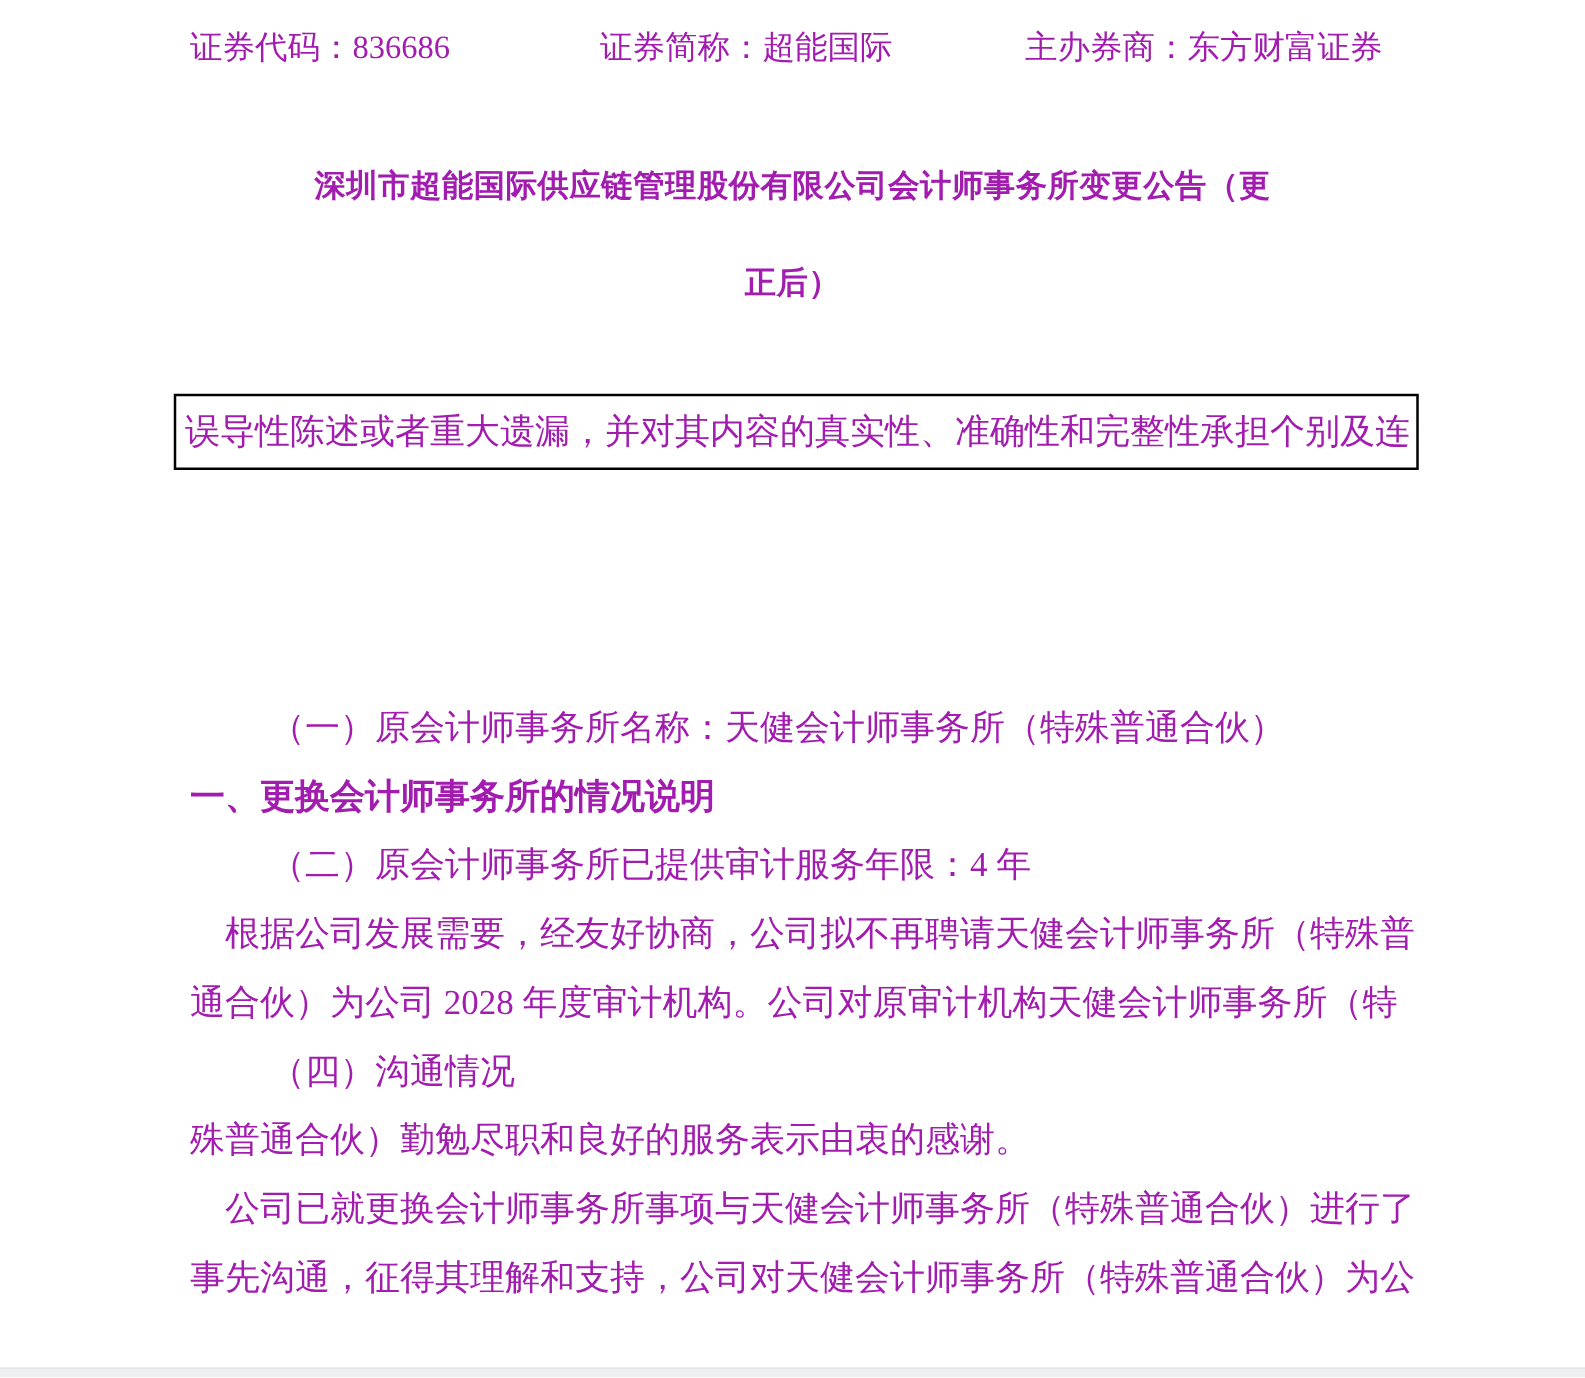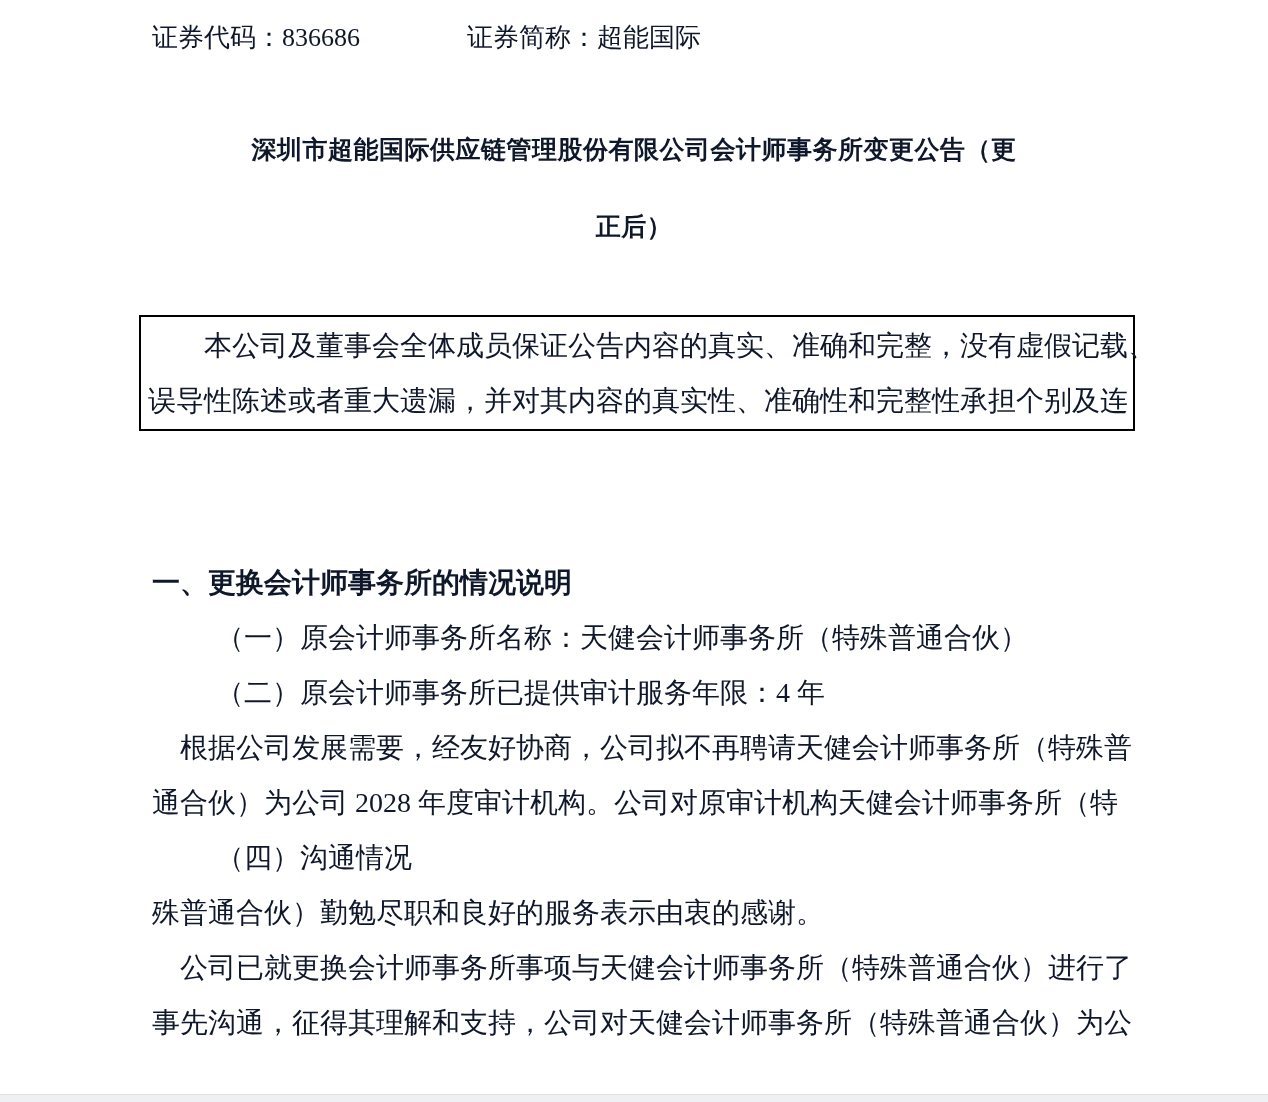--- a/index.html
+++ b/index.html
@@ -5,37 +5,37 @@
   html, body {
     margin: 0;
     padding: 0;
     background: #ffffff;
   }
   .page {
     position: relative;
     width: 1268px;
     height: 1102px;
     background: #ffffff;
-    color: #0f172a;
+    color: #a21caf;
     font-family: "Liberation Serif", "DejaVu Serif", serif;
     overflow: hidden;
   }
   
   .header-row {
     position: absolute;
     top: 18px;
     left: 0;
     width: 100%;
     height: 40px;
     font-size: 26px;
     line-height: 40px;
   }
   .header-item { position: absolute; white-space: nowrap; }
   .header-item.code    { left: 152px; }
-  .header-item.name    { left: 467px; }
+  .header-item.name    { left: 480px; }
   .header-item.sponsor { left: 820px; }
 
   
   .doc-title {
     position: absolute;
     top: 111px;
     left: 0;
     width: 100%;
     text-align: center;
     font-size: 25px;
@@ -95,35 +95,37 @@
 
 <div class="page">
 
   <div class="header-row">
     <div class="header-item code">
       <span>证券代码：</span><span>836686</span>
     </div>
     <div class="header-item name">
       <span>证券简称：</span><span>超能国际</span>
     </div>
+    <div class="header-item sponsor">
+      <span>主办券商：</span><span>东方财富证券</span>
+    </div>
   </div>
 
   <div class="doc-title">
     <div class="t-line">深圳市超能国际供应链管理股份有限公司会计师事务所变更公告（更</div>
     <div class="t-line">正后）</div>
   </div>
 
   <div class="disclaimer-box">
-    <div class="d-line first">本公司及董事会全体成员保证公告内容的真实、准确和完整，没有虚假记载、</div>
     <div class="d-line">误导性陈述或者重大遗漏，并对其内容的真实性、准确性和完整性承担个别及连</div>
   </div>
 
   <div class="content">
+    <div class="line list-indent">（一）原会计师事务所名称：天健会计师事务所（特殊普通合伙）</div>
     <div class="line heading">一、更换会计师事务所的情况说明</div>
-    <div class="line list-indent">（一）原会计师事务所名称：天健会计师事务所（特殊普通合伙）</div>
     <div class="line list-indent">（二）原会计师事务所已提供审计服务年限：4 年</div>
     <div class="line para-indent">根据公司发展需要，经友好协商，公司拟不再聘请天健会计师事务所（特殊普</div>
     <div class="line">通合伙）为公司 2028 年度审计机构。公司对原审计机构天健会计师事务所（特</div>
     <div class="line list-indent">（四）沟通情况</div>
     <div class="line">殊普通合伙）勤勉尽职和良好的服务表示由衷的感谢。</div>
     <div class="line para-indent">公司已就更换会计师事务所事项与天健会计师事务所（特殊普通合伙）进行了</div>
     <div class="line">事先沟通，征得其理解和支持，公司对天健会计师事务所（特殊普通合伙）为公</div>
   </div>
 
   <div class="bottom-edge"></div>

